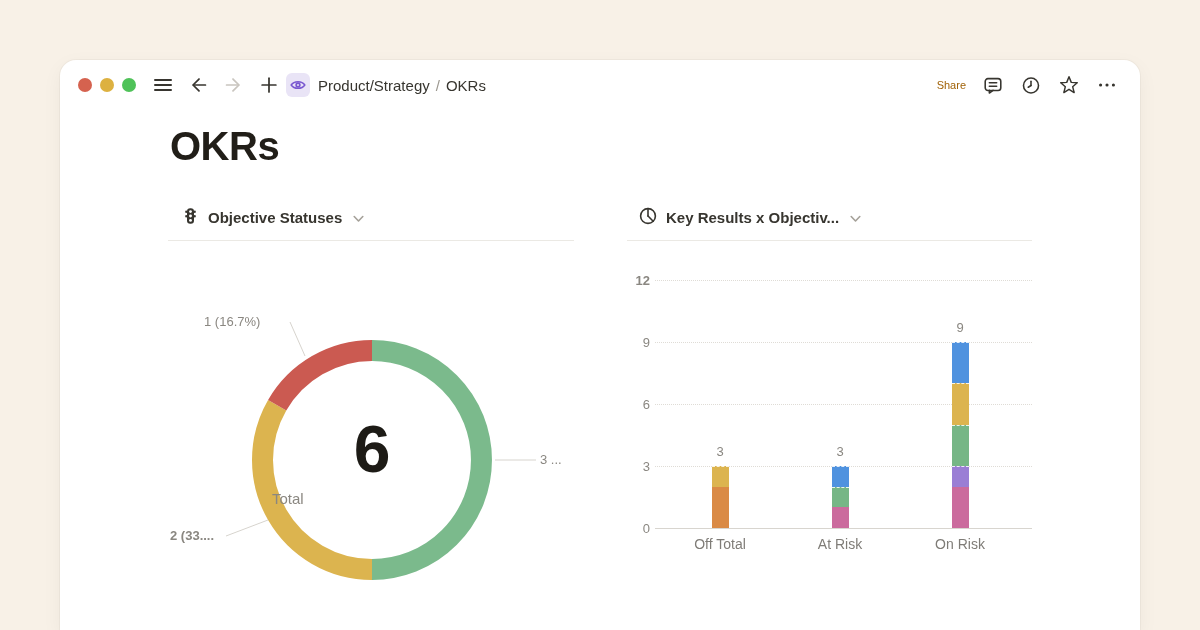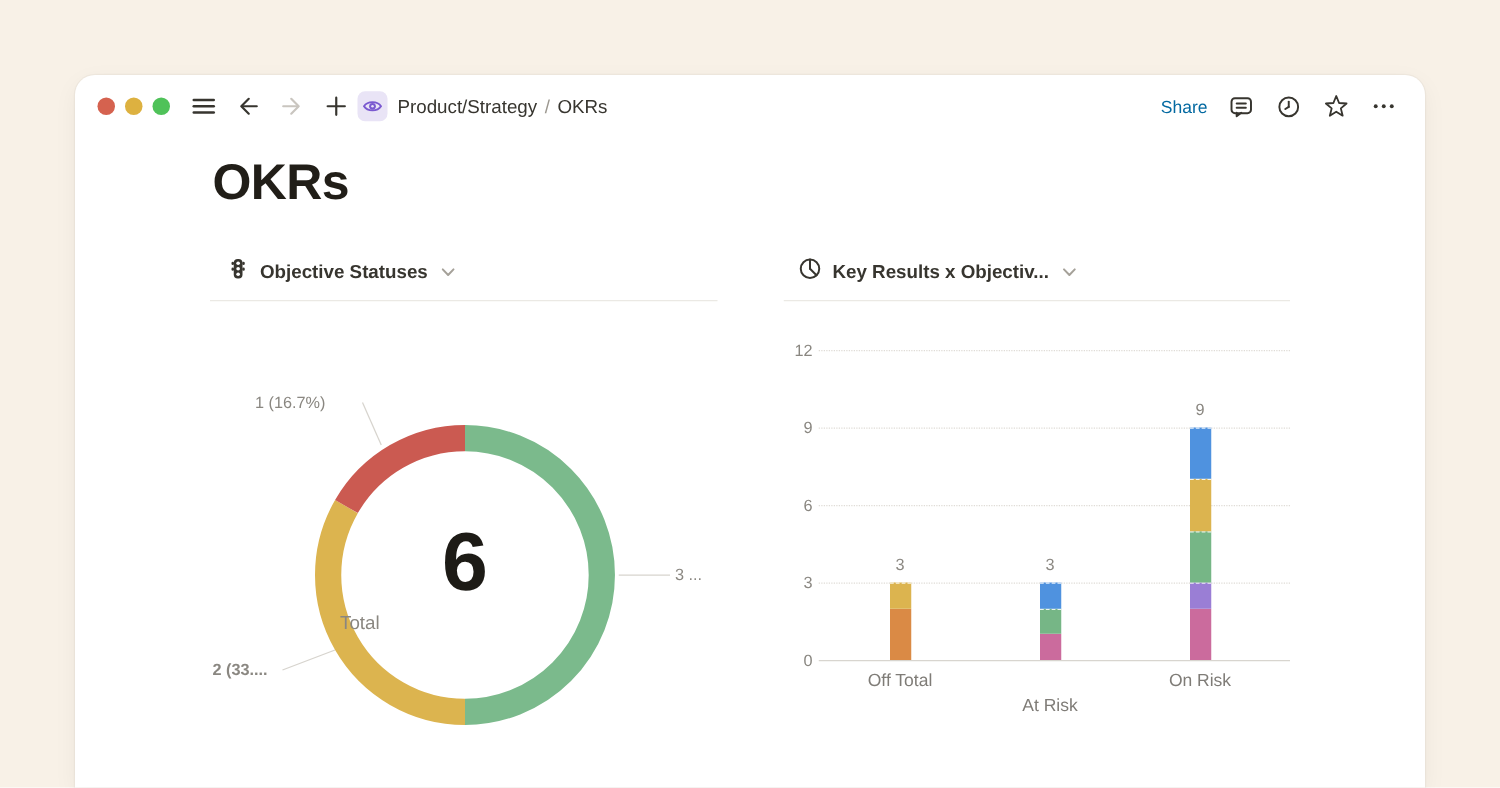--- a/index.html
+++ b/index.html
@@ -21,21 +21,21 @@
   .dots { display:flex; gap:8px; margin-right:16px; }
   .dot { width:14px; height:14px; border-radius:50%; }
   .tb-icon { width:22px; height:24px; display:flex; align-items:center; justify-content:center; flex:none; }
   .badge {
     width:24px; height:24px; border-radius:6px; background:#e9e4f6;
     display:flex; align-items:center; justify-content:center; flex:none;
   }
   .crumbs { margin-left:8px; font-size:15px; display:flex; gap:6px; align-items:flex-end; white-space:nowrap; }
   .crumb-sep { color:#9b978f; }
   .tb-right { margin-left:auto; display:flex; align-items:center; gap:16px; }
-  .share { font-size:14px; color:#0369a1; }
+  .share { font-size:11px; color:#a16207; }
   
   .page-title {
     position:absolute; left:110px; top:64px; font-size:40px; font-weight:800;
     letter-spacing:-0.5px; color:#211e18;
   }
   
   .chart-header {
     position:absolute; top:144px; height:26px; display:flex; align-items:center; gap:9px;
     font-size:15px; font-weight:700; color:#37352f; white-space:nowrap;
   }
@@ -224,30 +224,30 @@
   <div class="barplot" id="barplot">
       <div class="gridline baseline" style="top: 258px;"></div>
       <div class="ytick" style="top: 258px;">0</div>
       <div class="gridline" style="top: 196px;"></div>
       <div class="ytick" style="top: 196px;">3</div>
       <div class="gridline" style="top: 134px;"></div>
       <div class="ytick" style="top: 134px;">6</div>
       <div class="gridline" style="top: 72px;"></div>
       <div class="ytick" style="top: 72px;">9</div>
       <div class="gridline" style="top: 10px;"></div>
-      <div class="ytick" style="top: 10px;">12</div>
+      <div class="ytick" style="top: 10px; font-weight: bold;">12</div>
       <div class="seg" style="left: 86.5px; width: 17px; height: 41.3333px; top: 216.667px; background: rgb(218, 138, 69);"></div>
       <div class="seg sep" style="left: 86.5px; width: 17px; height: 20.6667px; top: 196px; background: rgb(220, 180, 79);"></div>
       <div class="bar-total" style="left: 95px; top: 174px;">3</div>
       <div class="cat" style="left: 95px;">Off Total</div>
       <div class="seg" style="left: 206.5px; width: 17px; height: 20.6667px; top: 237.333px; background: rgb(203, 107, 157);"></div>
       <div class="seg sep" style="left: 206.5px; width: 17px; height: 20.6667px; top: 216.667px; background: rgb(118, 182, 134);"></div>
       <div class="seg sep" style="left: 206.5px; width: 17px; height: 20.6667px; top: 196px; background: rgb(79, 146, 223);"></div>
       <div class="bar-total" style="left: 215px; top: 174px;">3</div>
-      <div class="cat" style="left: 215px; margin-top: 20px;">At Risk</div>
+      <div class="cat" style="left: 215px;">At Risk</div>
       <div class="seg" style="left: 326.5px; width: 17px; height: 41.3333px; top: 216.667px; background: rgb(203, 107, 157);"></div>
       <div class="seg sep" style="left: 326.5px; width: 17px; height: 20.6667px; top: 196px; background: rgb(154, 126, 213);"></div>
       <div class="seg sep" style="left: 326.5px; width: 17px; height: 41.3333px; top: 154.667px; background: rgb(118, 182, 134);"></div>
       <div class="seg sep" style="left: 326.5px; width: 17px; height: 41.3333px; top: 113.333px; background: rgb(220, 180, 79);"></div>
       <div class="seg sep" style="left: 326.5px; width: 17px; height: 41.3333px; top: 72px; background: rgb(79, 146, 223);"></div>
       <div class="bar-total" style="left: 335px; top: 50px;">9</div>
       <div class="cat" style="left: 335px;">On Risk</div>
     </div>
 
 </div>

